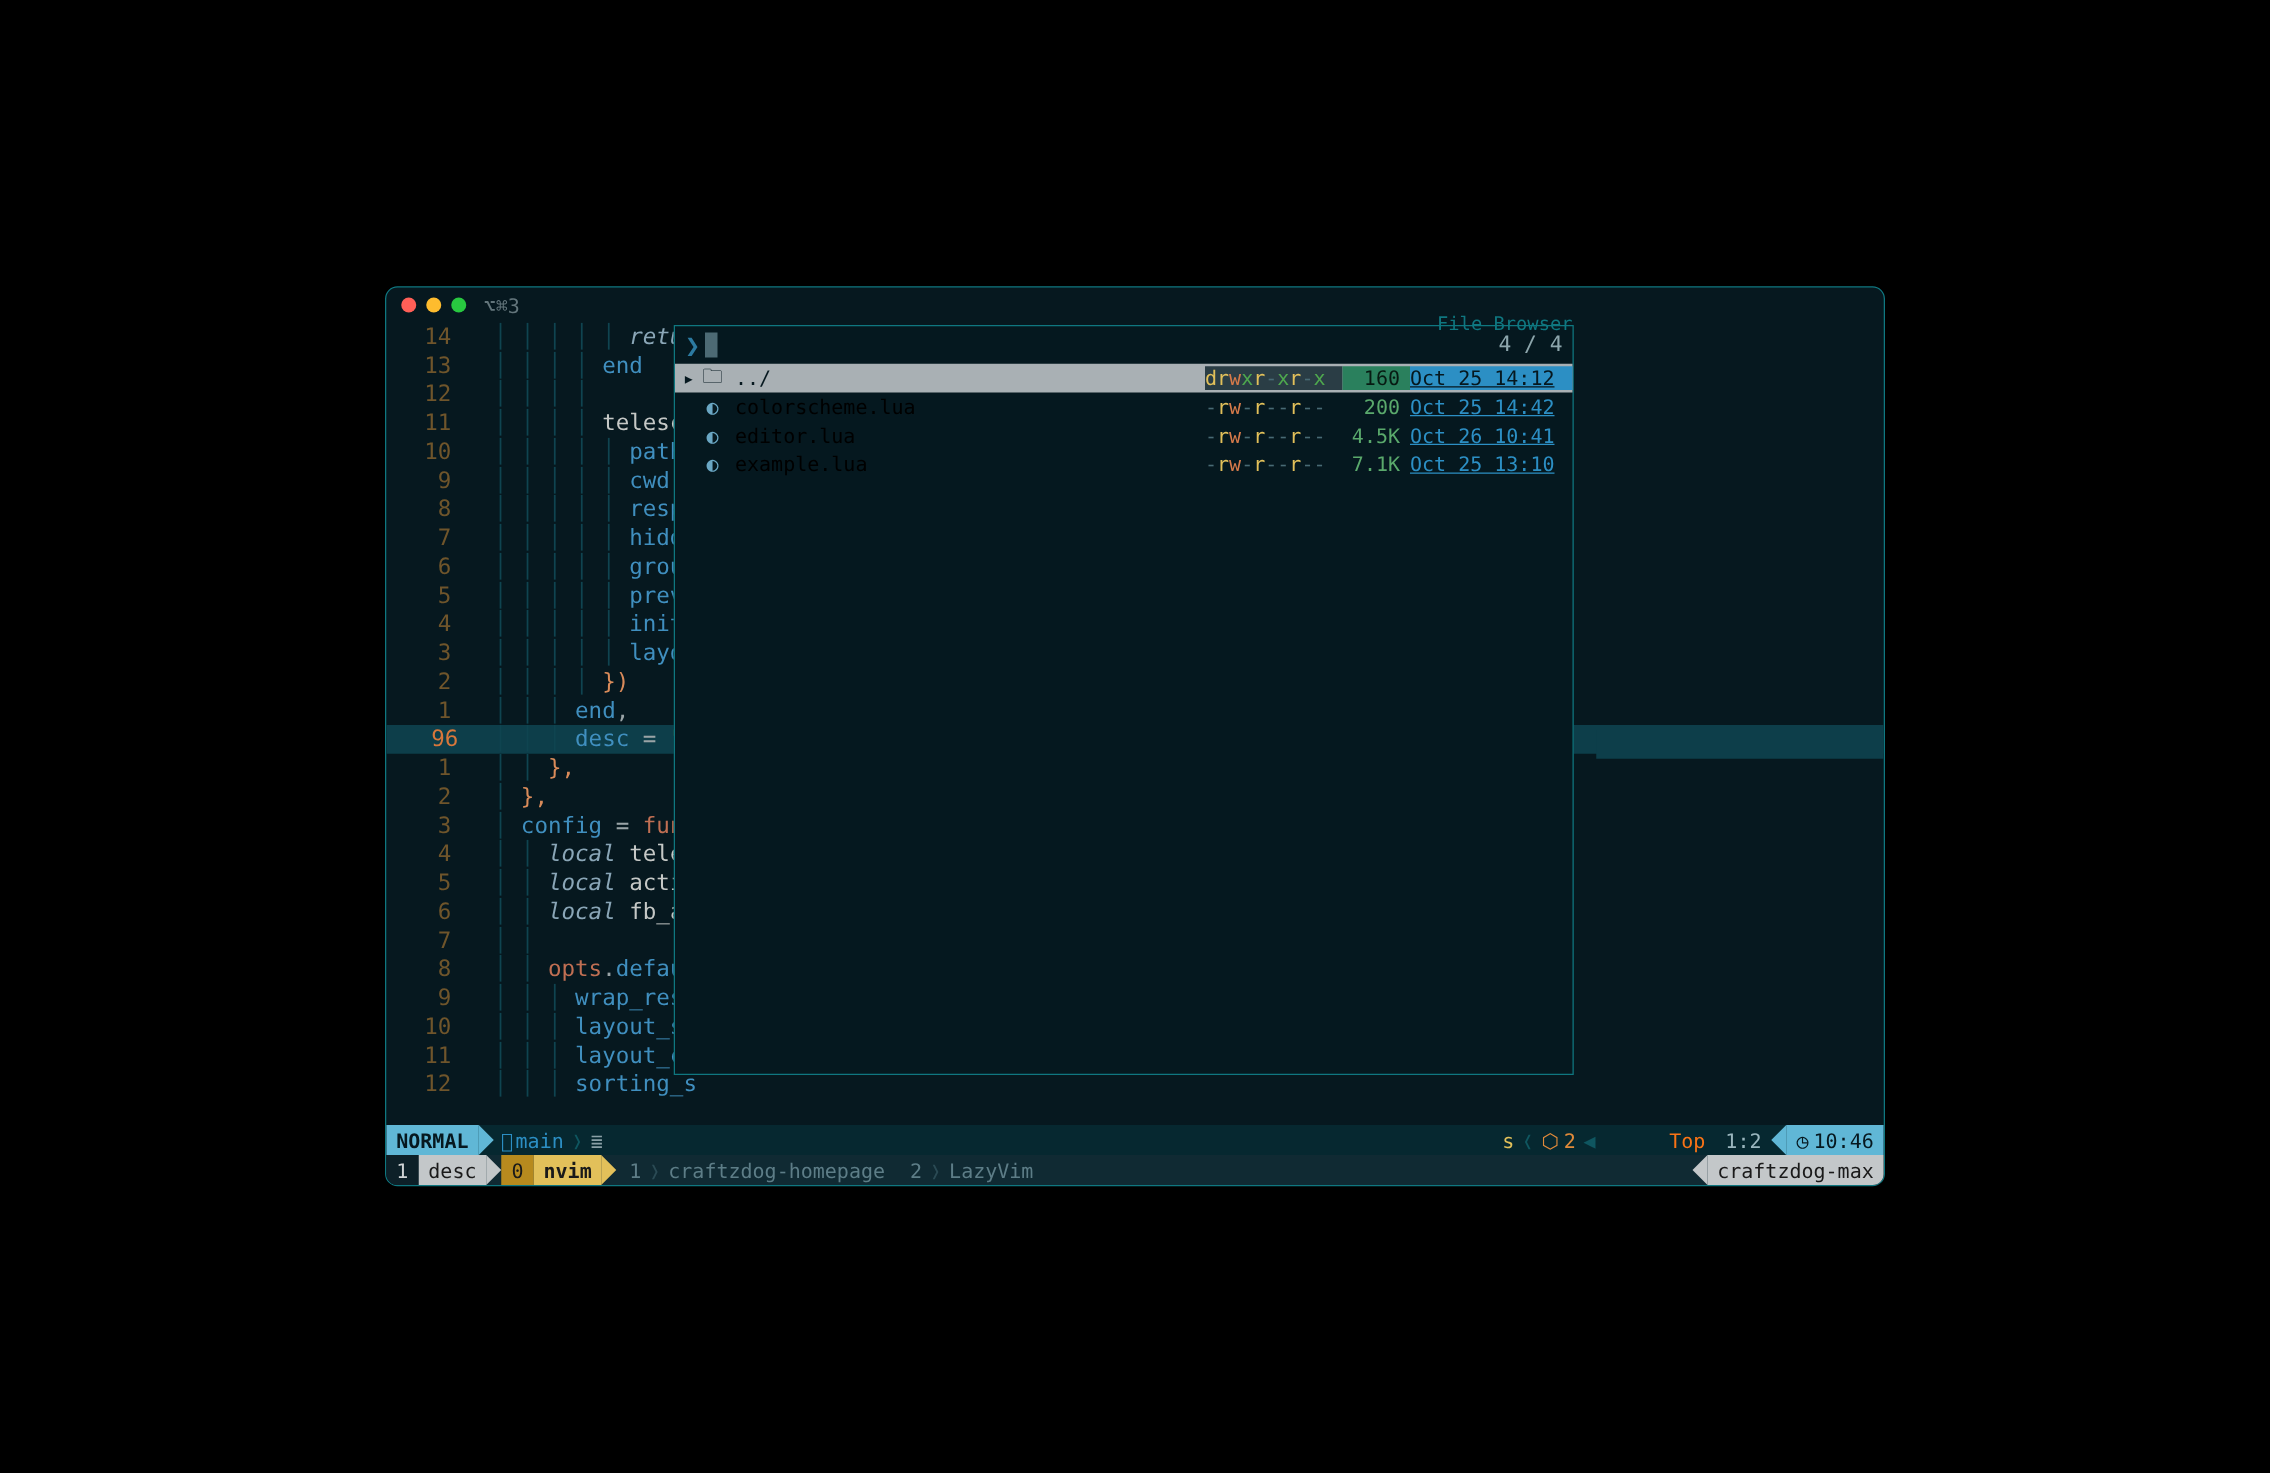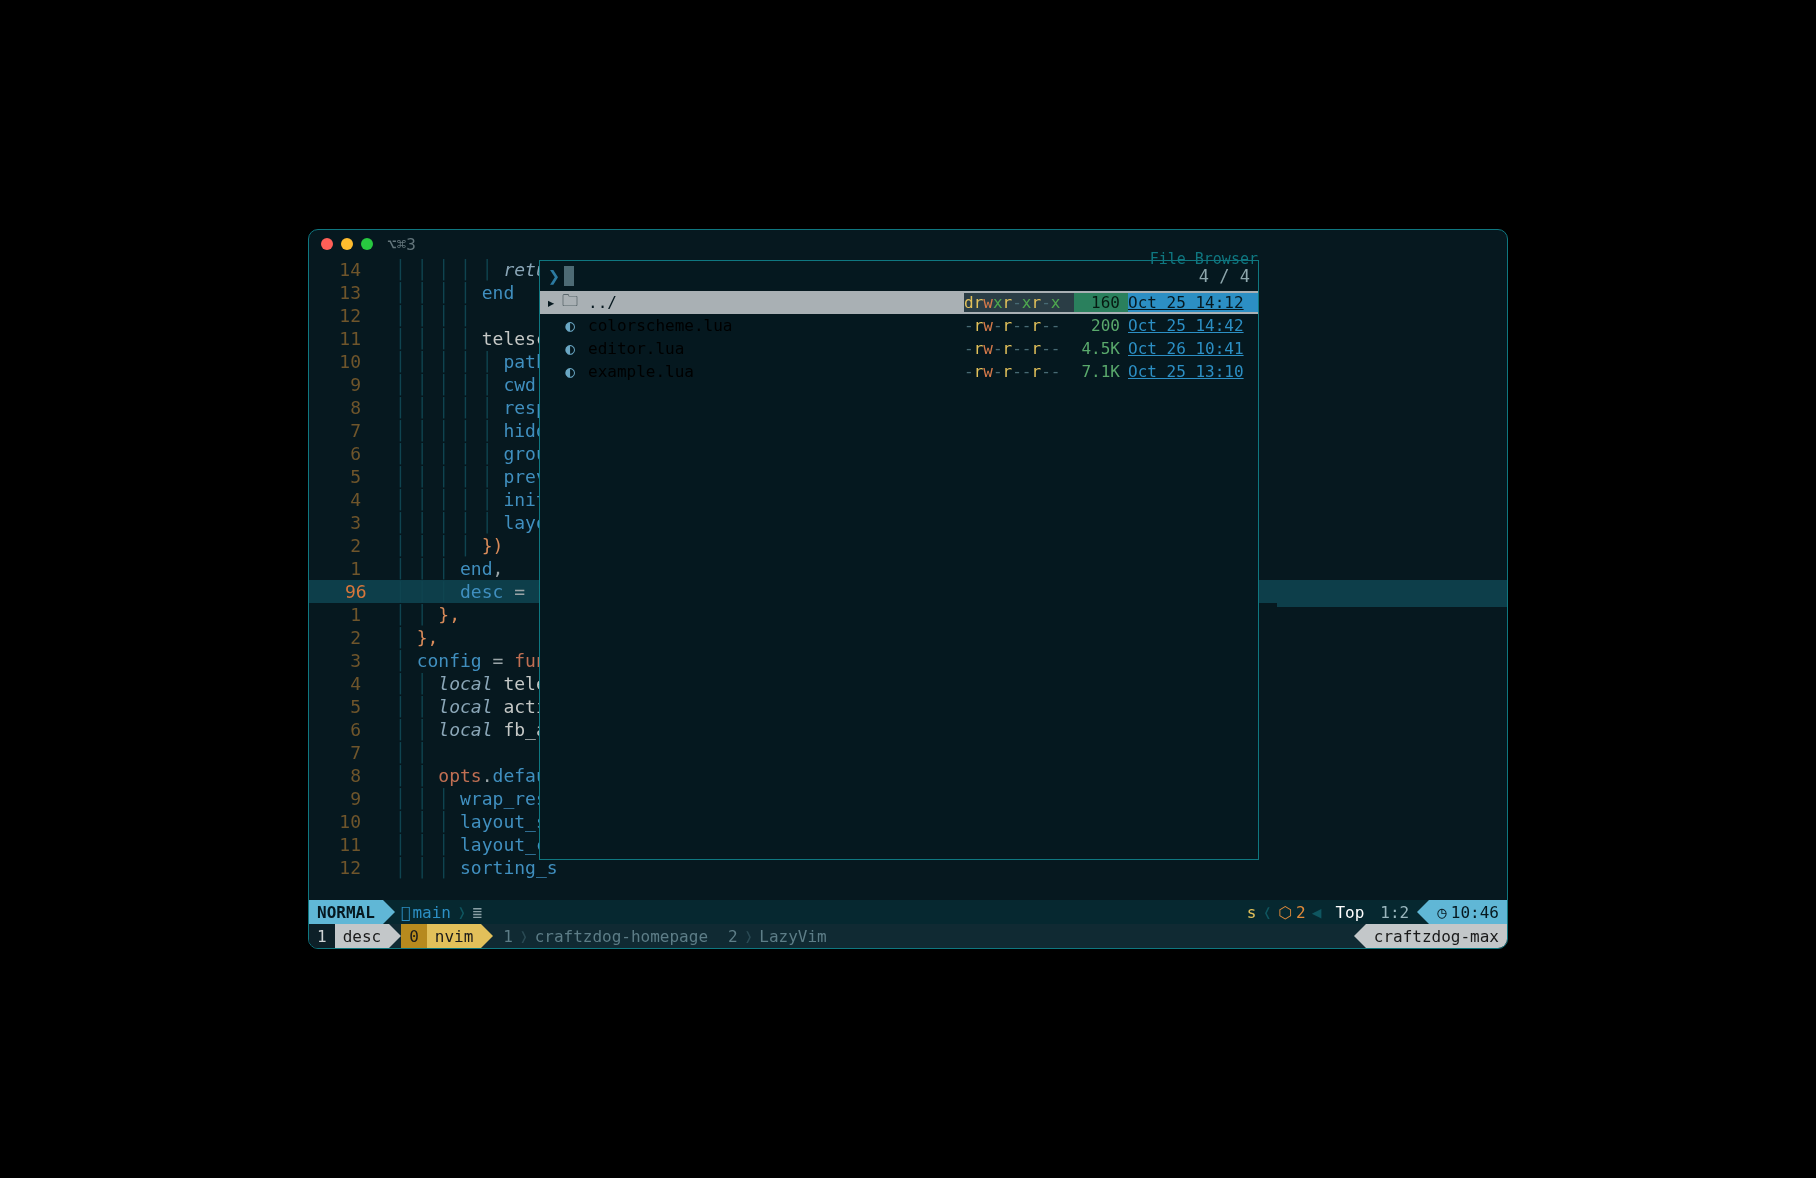--- a/index.html
+++ b/index.html
@@ -109,34 +109,34 @@
   .arrow-r.a1{border-left:12px solid #60b7d6;}
   .branch{ color:#2c8fc4; padding-left:6px;}
   .thinr { color:#0f5660; padding:0 6px;}
   .sbfill{ flex:1;}
   .sR { color:#e2c05a; padding-right:4px;}
   .sRthin{ color:#0f5660; padding:0 2px;}
   .pkg { color:#e08a3a; padding:0 4px;}
   .arrow-l{ width:0;height:0;border-top:12px solid transparent;border-bottom:12px solid transparent;}
   .arrow-l.aclk{ border-right:12px solid #60b7d6;}
   .seg.clock{ background:#60b7d6; color:#06181f;}
-  .topseg{ color:#ffffff; padding:0 8px;}
+  .topseg{ color:#f97316; padding:0 8px;margin-left:45px;}
   .posseg{ color:#9ab6be; padding:0 8px;}
   
   .tmux{
     position:absolute; bottom:0; left:0; right:0; height:24px;
     background:#102a33; display:flex; align-items:center; font-size:16px;
   }
   .tseg{ height:24px; display:flex; align-items:center; padding:0 8px;}
   .tseg.s1{ background:#0d2028; color:#cfd3d5;}
   .tseg.s2{ background:#c3c7c9; color:#1a1a1a;}
   .tar-r{ width:0;height:0;border-top:12px solid transparent;border-bottom:12px solid transparent;}
   .tar-r.g{ border-left:12px solid #c3c7c9;}
   .tseg.s3{ background:#b78a1e; color:#1a1a1a;}
-  .tseg.s4{ background:#e2c05a; color:#1a1a1a; font-weight:normal;}
+  .tseg.s4{ background:#e2c05a; color:#1a1a1a; font-weight:bold;}
   .tar-r.y{ border-left:12px solid #e2c05a;}
   .twin{ color:#5d7d87; padding:0 10px; display:flex; gap:6px;}
   .twin .num{ color:#5d7d87;}
   .twin .thin{ color:#2a4a54;}
   .tfill{flex:1;}
   .tar-l{ width:0;height:0;border-top:12px solid transparent;border-bottom:12px solid transparent; border-right:12px solid #c3c7c9;}
   .tseg.host{ background:#c3c7c9; color:#1a1a1a;text-align:right;}
   .lines-icon{ color:#8aa0a6;}
 </style>
 </head>

